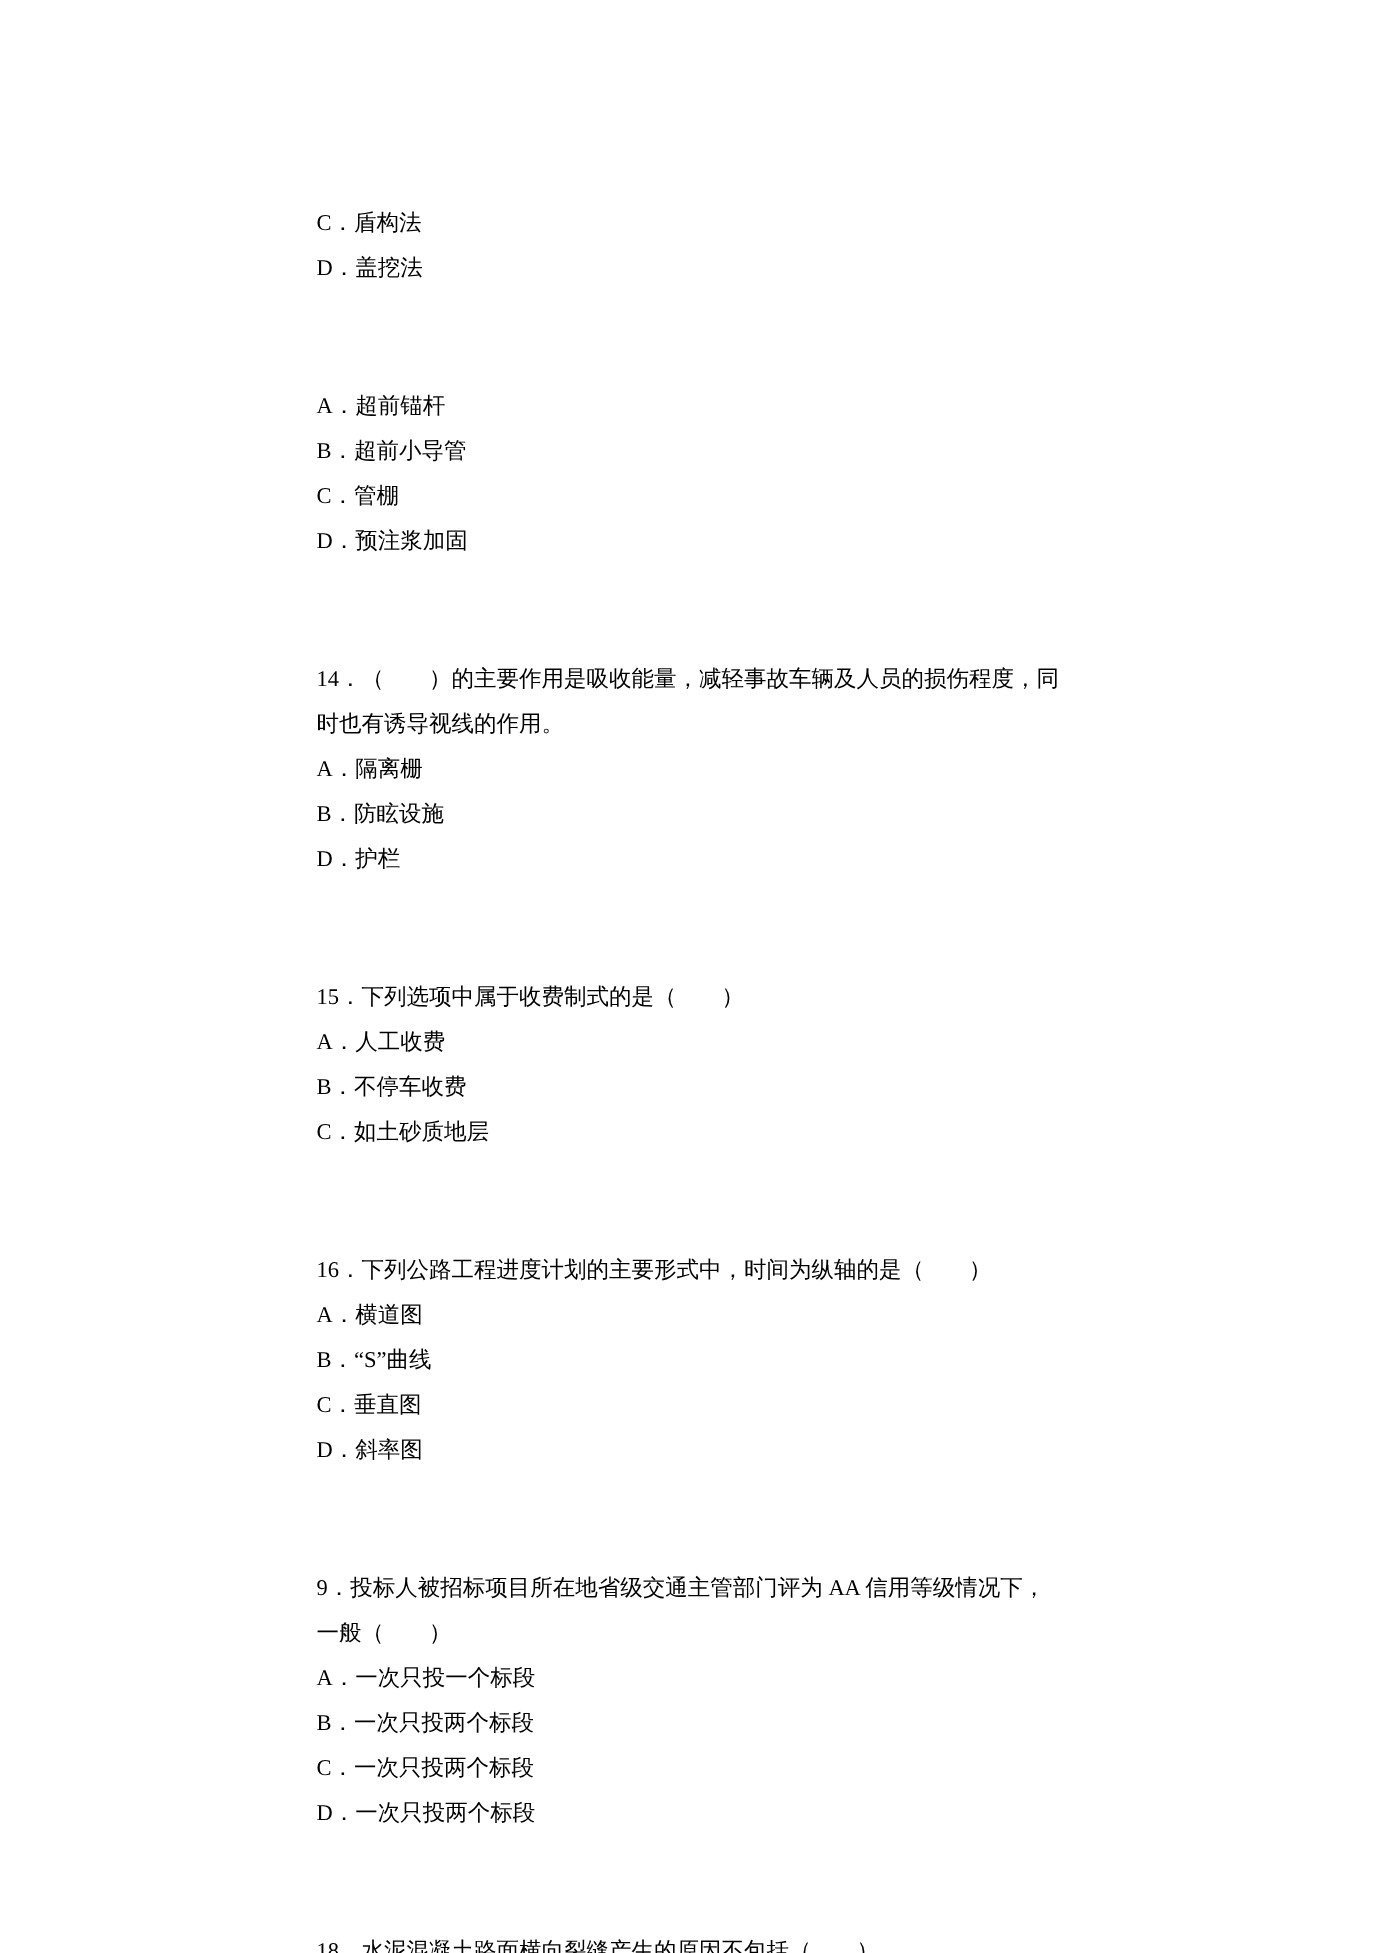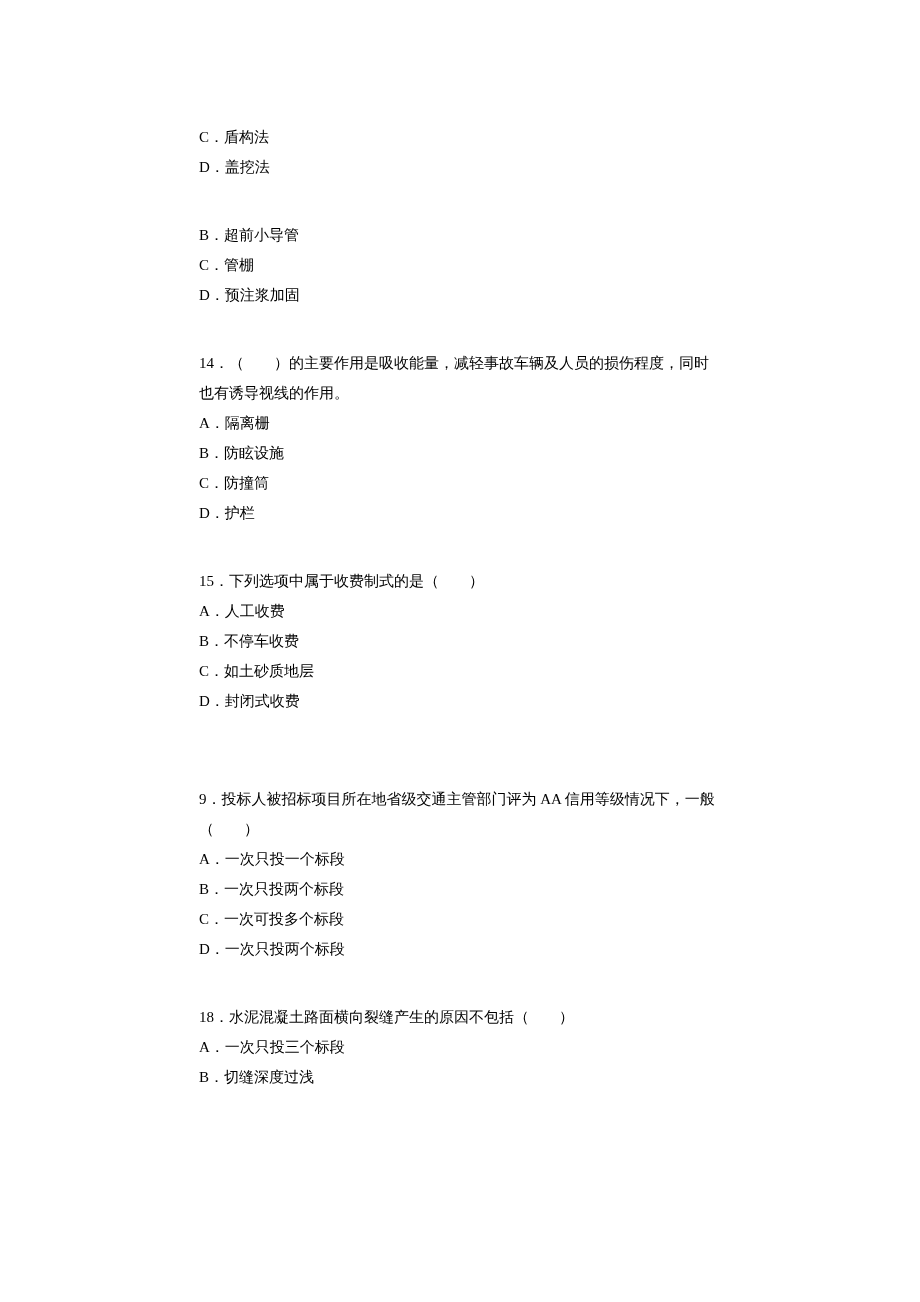--- a/index.html
+++ b/index.html
@@ -17,71 +17,77 @@
     padding: 118px 195px 0 195px;
     line-height: 2.0;
   }
   .line {
     white-space: pre-wrap;
   }
   .blank-line {
     height: 30px;
   }
   .question-block {
-    margin: 4px;
+    margin: 16px;
   }
 </style>
 </head>
 <body>
 
 <div class="page">
 
   <div class="question-block">
     <div class="line">C．盾构法</div>
     <div class="line">D．盖挖法</div>
   </div>
 
   <div class="blank-line"></div>
 
   <div class="question-block">
+    <div class="line">A．超前锚杆</div>
     <div class="line">B．超前小导管</div>
     <div class="line">C．管棚</div>
     <div class="line">D．预注浆加固</div>
   </div>
 
   <div class="blank-line"></div>
 
   <div class="question-block">
     <div class="line">14．（　　）的主要作用是吸收能量，减轻事故车辆及人员的损伤程度，同时也有诱导视线的作用。</div>
     <div class="line">A．隔离栅</div>
     <div class="line">B．防眩设施</div>
-    <div class="line">C．防撞筒</div>
     <div class="line">D．护栏</div>
   </div>
 
   <div class="blank-line"></div>
 
   <div class="question-block">
     <div class="line">15．下列选项中属于收费制式的是（　　）</div>
     <div class="line">A．人工收费</div>
     <div class="line">B．不停车收费</div>
     <div class="line">C．如土砂质地层</div>
-    <div class="line">D．封闭式收费</div>
   </div>
 
   <div class="blank-line"></div>
 
+  <div class="question-block">
+    <div class="line">16．下列公路工程进度计划的主要形式中，时间为纵轴的是（　　）</div>
+    <div class="line">A．横道图</div>
+    <div class="line">B．“S”曲线</div>
+    <div class="line">C．垂直图</div>
+    <div class="line">D．斜率图</div>
+  </div>
 
   <div class="blank-line"></div>
 
   <div class="question-block">
     <div class="line">9．投标人被招标项目所在地省级交通主管部门评为 AA 信用等级情况下，一般（　　）</div>
     <div class="line">A．一次只投一个标段</div>
     <div class="line">B．一次只投两个标段</div>
-    <div class="line">C．一次可投多个标段</div>
+    <div class="line">C．一次只投两个标段</div>
     <div class="line">D．一次只投两个标段</div>
   </div>
 
   <div class="blank-line"></div>
 
   <div class="question-block">
     <div class="line">18．水泥混凝土路面横向裂缝产生的原因不包括（　　）</div>
     <div class="line">A．一次只投三个标段</div>
     <div class="line">B．切缝深度过浅</div>
   </div>

